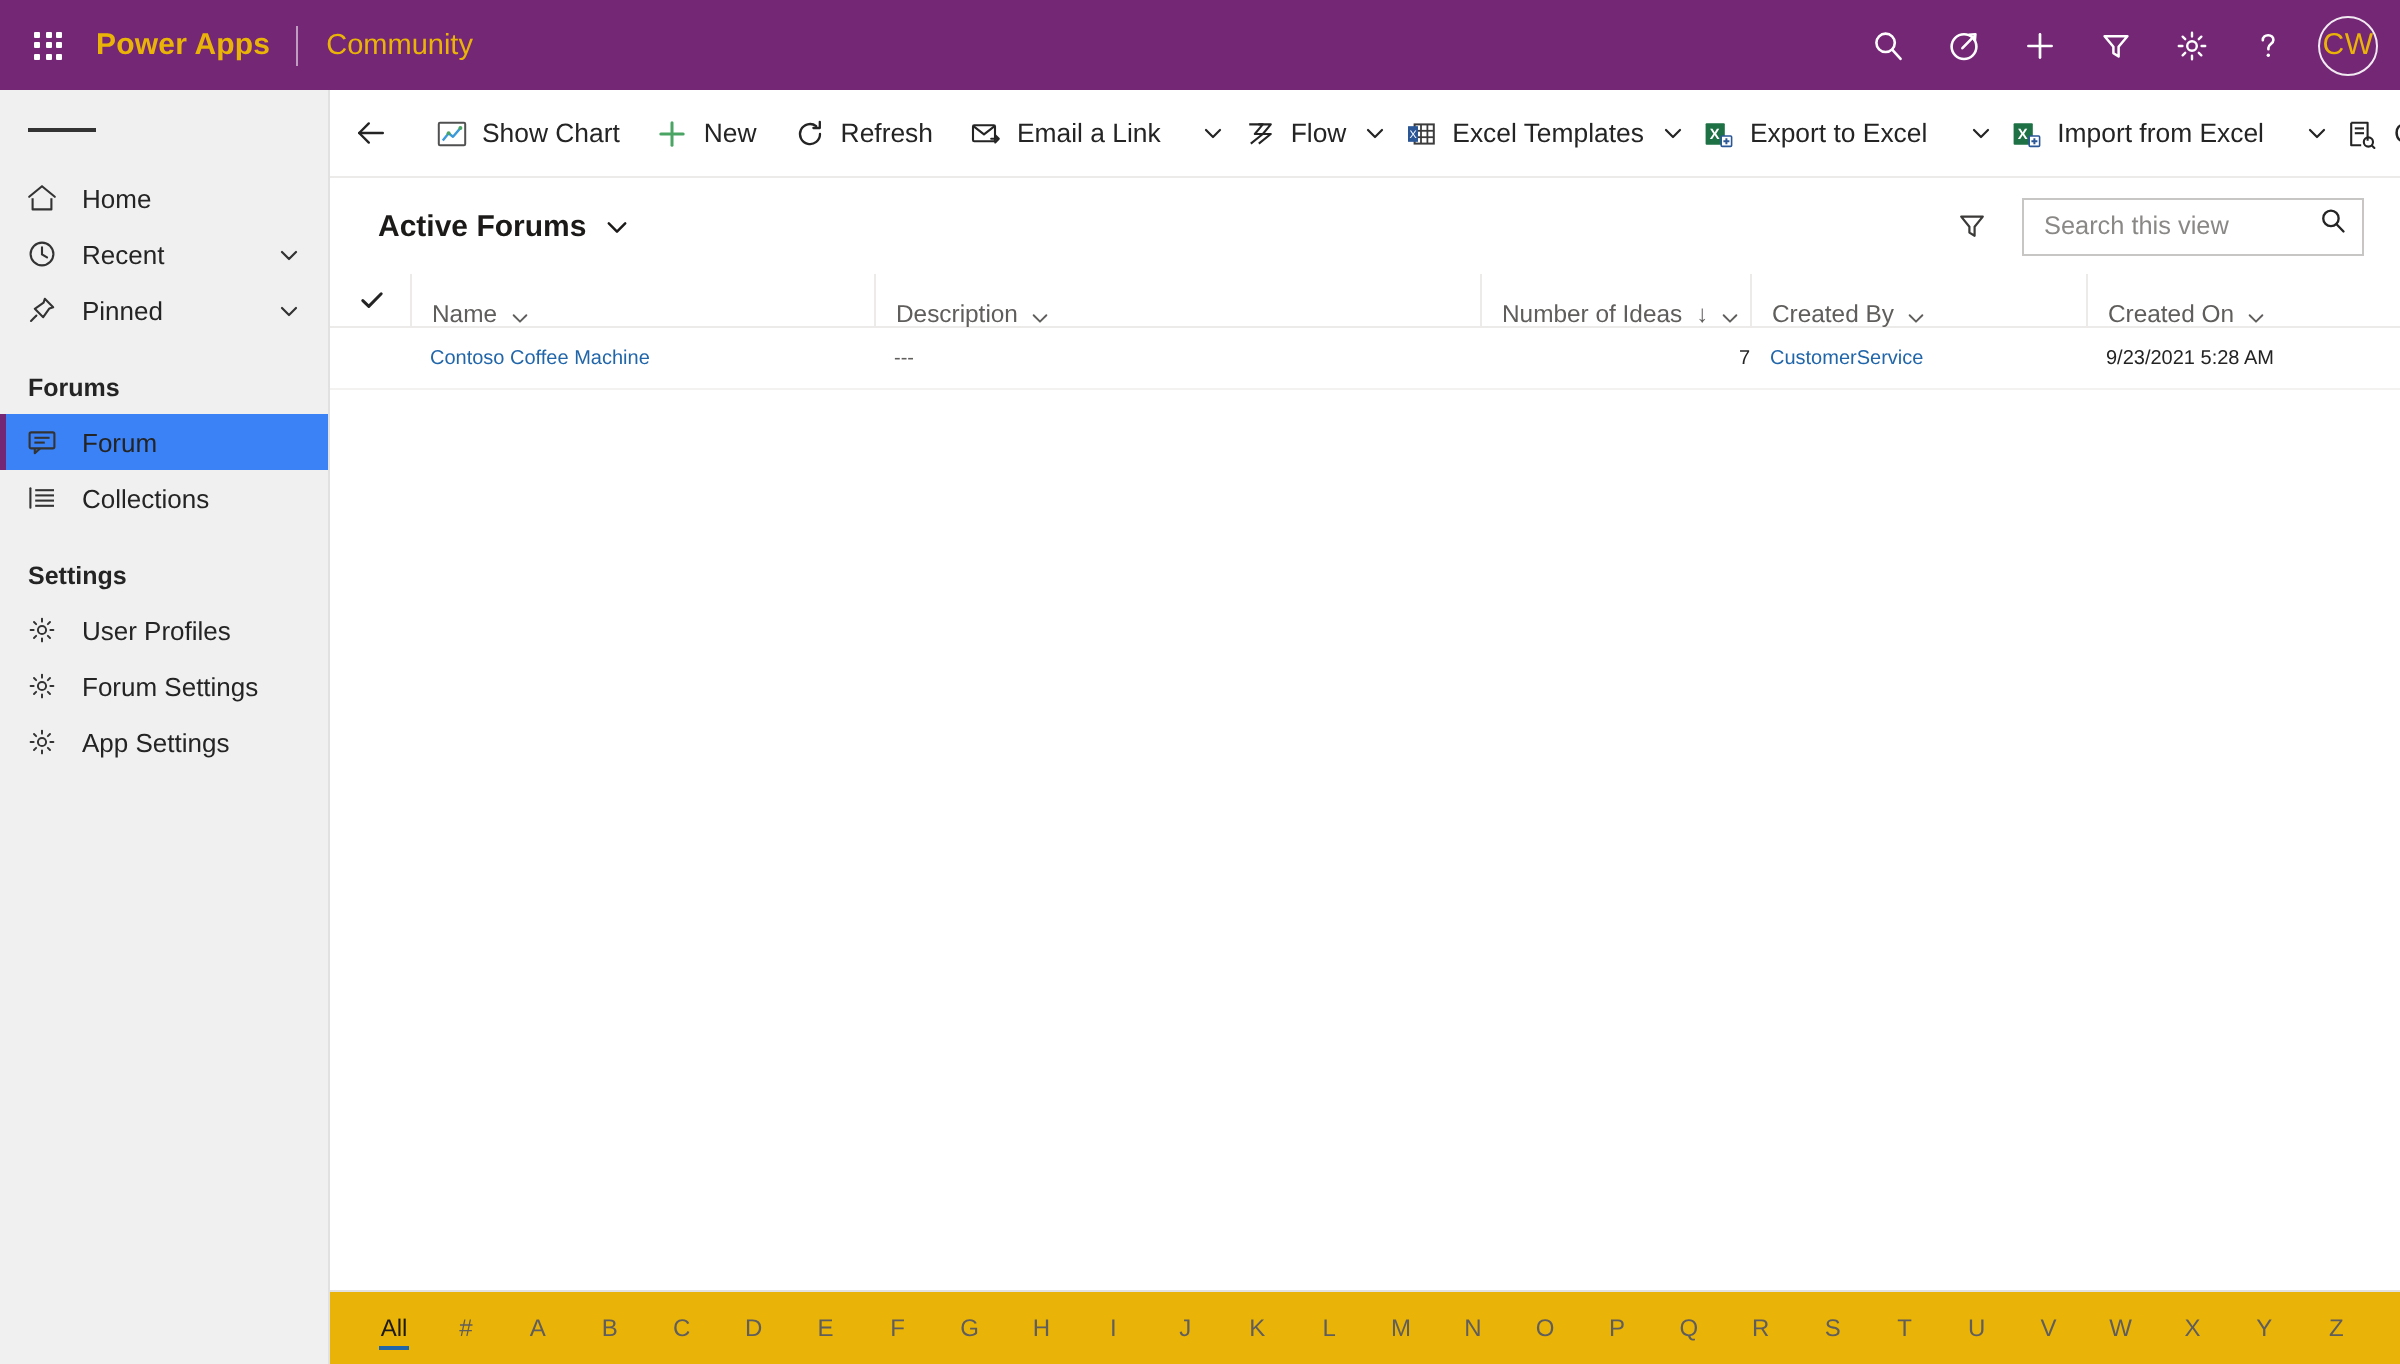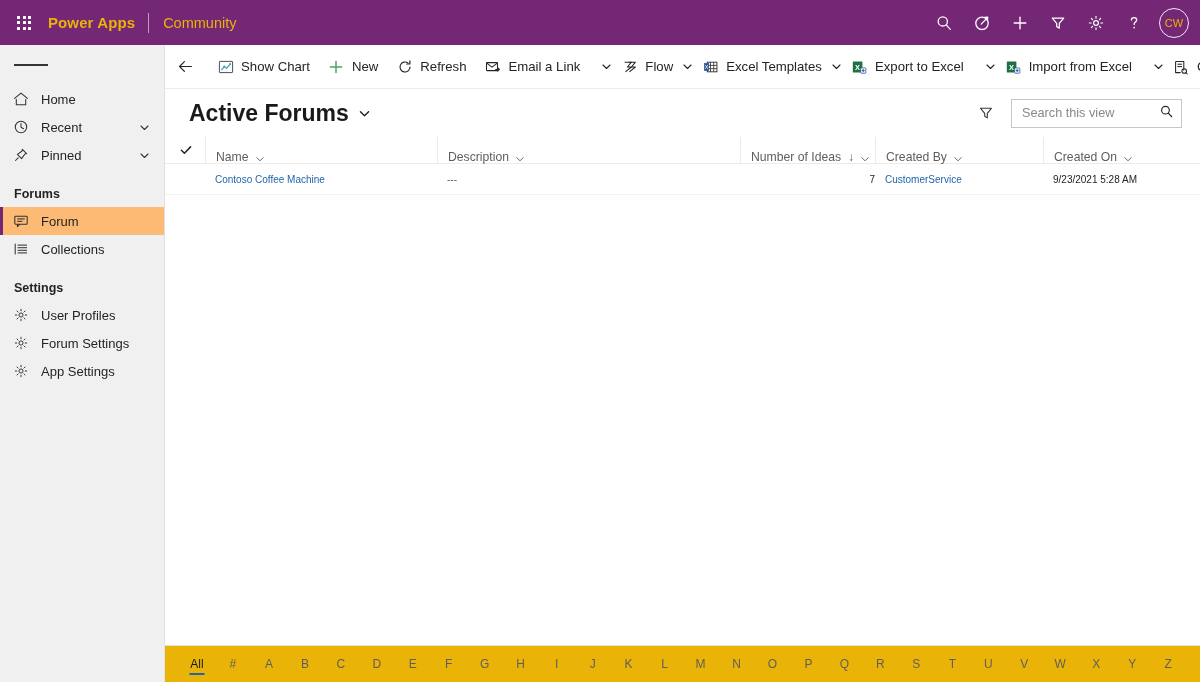--- a/index.html
+++ b/index.html
@@ -47,21 +47,21 @@
   .tb-icon {
     width: 38px; height: 45px;
     display: flex; align-items: center; justify-content: center;
     cursor: pointer;
   }
   .tb-icon svg { display: block; }
   .avatar {
     width: 30px; height: 30px; margin-left: 6px; margin-right: 3px;
     border-radius: 50%; border: 1.2px solid rgba(255,255,255,.9);
     display: flex; align-items: center; justify-content: center;
-    font-size: 11px; letter-spacing: .2px; cursor: pointer;
+    font-size: 15px; letter-spacing: .2px; cursor: pointer;
   }
 
   
   .body-wrap { display: flex; height: 637px; }
 
   
   .sidebar {
     width: 165px; min-width: 165px;
     background: #f0f0f0;
     border-right: 1px solid #e1e1e1;
@@ -74,21 +74,21 @@
   }
   .hamburger span { display: block; width: 17px; height: 1.6px; background: #333; margin: 2px 0; }
 
   .nav-item {
     height: 28px;
     display: flex; align-items: center;
     padding-left: 13px;
     font-size: 13px; color: #242424;
     cursor: pointer; position: relative;
   }
-  .nav-item.selected { background: #fdba74; }
+  .nav-item.selected { background: #3b82f6; }
   .nav-item.selected::before {
     content: ""; position: absolute; left: 0; top: 0; bottom: 0;
     width: 3px; background: #742774;
   }
   .nav-ico {
     width: 19px; min-width: 19px; height: 16px;
     display: flex; align-items: center; justify-content: flex-start;
     margin-right: 9px;
   }
   .nav-label { flex: 1; white-space: nowrap; }
@@ -132,21 +132,21 @@
     display: flex; align-items: center; justify-content: center; cursor: pointer;
   }
 
   
   .viewhdr {
     height: 48px; min-height: 48px;
     display: flex; align-items: center;
     padding: 0 18px 0 24px;
   }
   .viewtitle {
-    font-size: 23px; font-weight: 600; color: #1b1a19;
+    font-size: 15px; font-weight: 600; color: #1b1a19;
     display: flex; align-items: center; cursor: pointer;
   }
   .viewtitle .tchev { margin-left: 9px; display: flex; align-items: center; }
   .viewhdr-spacer { flex: 1; }
   .filter-btn {
     width: 30px; height: 30px; margin-right: 10px;
     display: flex; align-items: center; justify-content: center;
     cursor: pointer; border-radius: 2px;
   }
   .searchbox {

